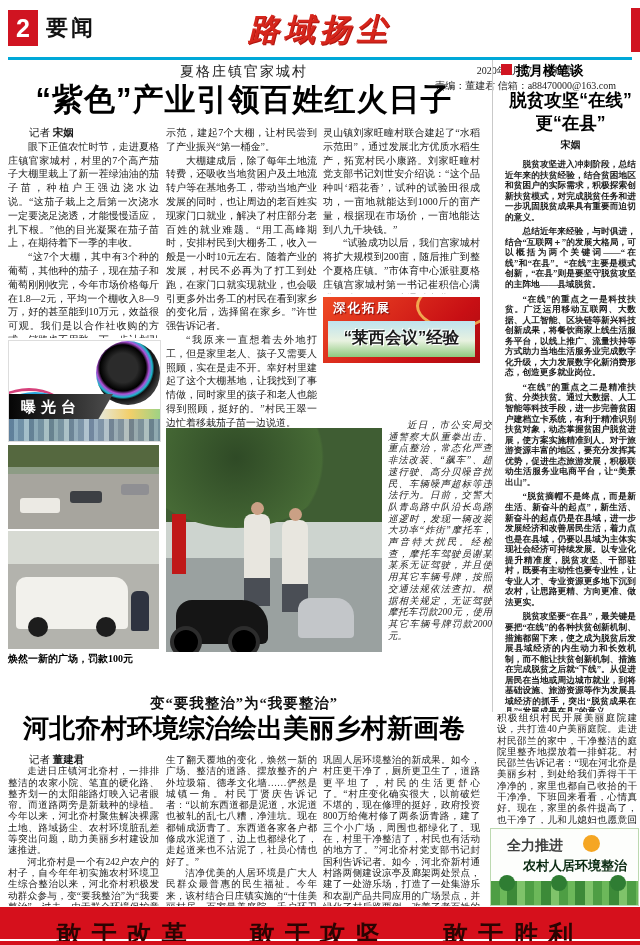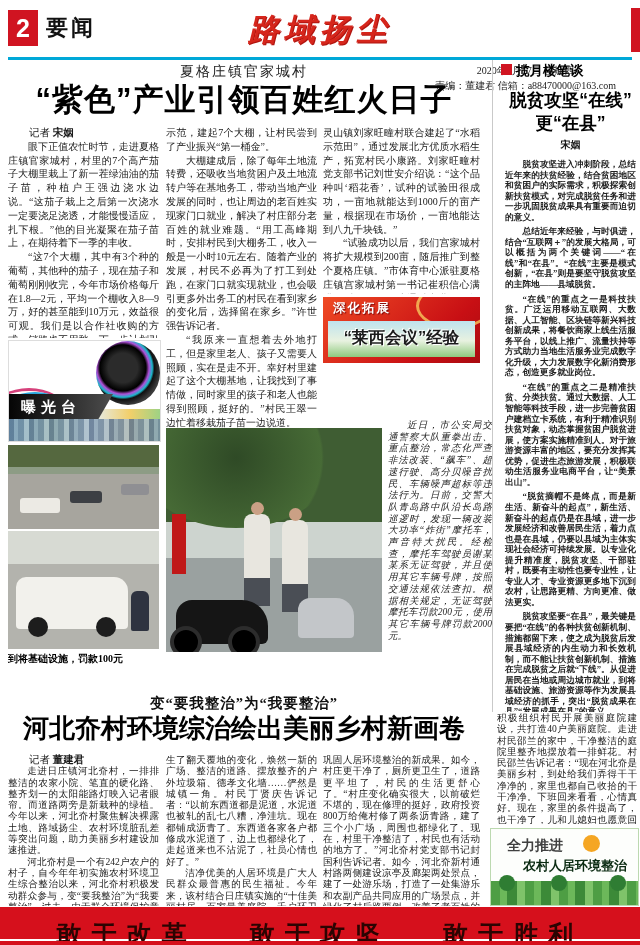--- a/index.html
+++ b/index.html
@@ -204,21 +204,21 @@
     <div class="ph-car-d"></div>
     <div class="ph-car-g"></div>
   </div>
   <div class="photo photo2">
     <div class="ph-suv-win"></div>
     <div class="ph-suv"></div>
     <div class="ph-wheel w1"></div>
     <div class="ph-wheel w2"></div>
     <div class="ph-person"></div>
   </div>
-  <div class="abs exp-caption">到将基础设施，罚款100元</div>
+  <div class="abs exp-caption">焕然一新的广场，罚款100元</div>
 
   <div class="photo photo3">
     <div class="ph-canopy"></div>
     <div class="ph-sign"></div>
     <div class="ph-officer ph-of1"></div>
     <div class="ph-officer ph-of2"></div>
     <div class="ph-moto"></div>
     <div class="ph-moto-wheel m1"></div>
     <div class="ph-moto-wheel m2"></div>
     <div class="ph-moped"></div>

